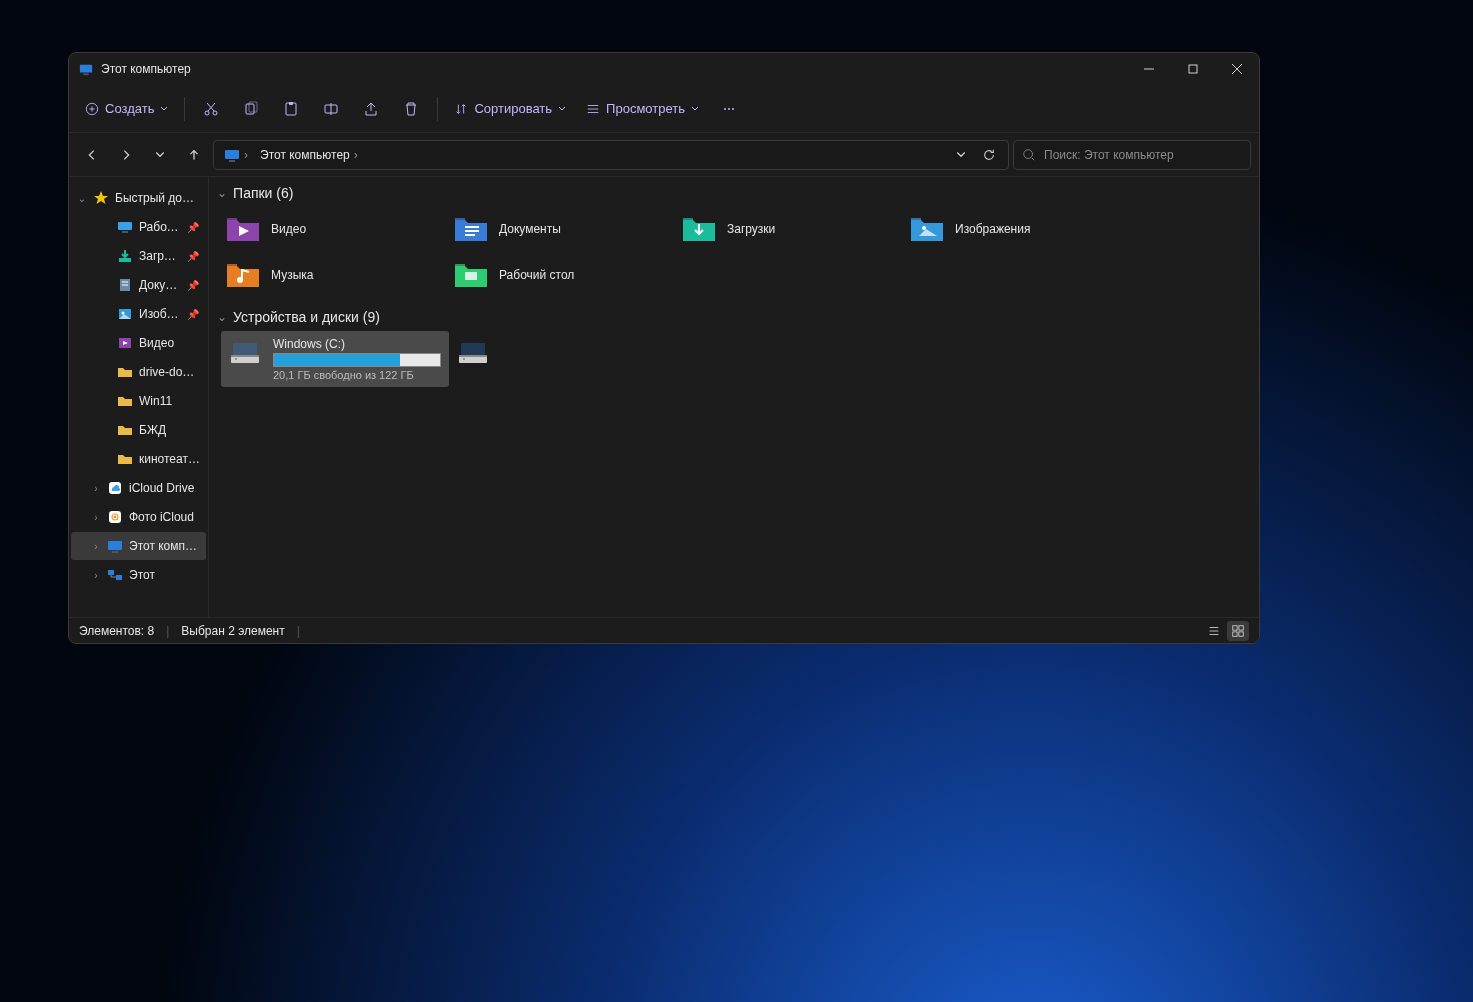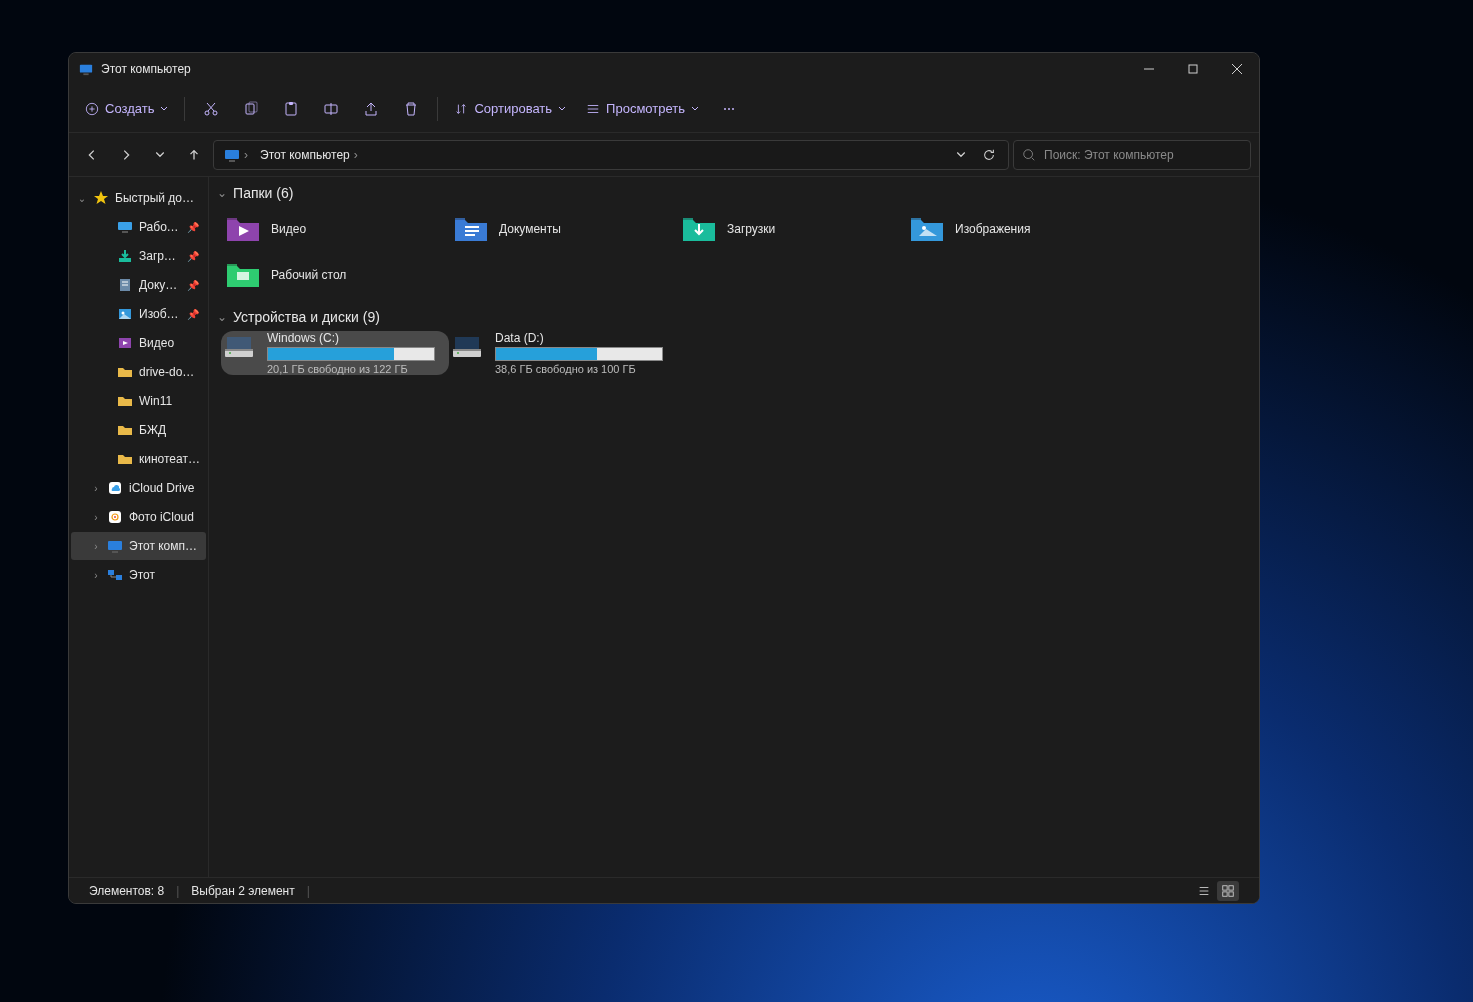--- a/index.html
+++ b/index.html
@@ -2,21 +2,21 @@
 <html><head>
 <meta charset="utf-8">
 <style>
 * { box-sizing: border-box; margin: 0; padding: 0; font-family: 'Segoe UI', Tahoma, sans-serif; }
 body {
   width: 1473px; height: 1002px;
   background: radial-gradient(ellipse at 70% 110%, #1a5fd1 0%, #0a2c6f 30%, #01060f 60%);
   overflow: hidden; position: relative;
 }
 .window {
-  position: absolute; left: 68px; top: 52px; width: 1192px; height: 852px;
+  position: absolute; left: 68px; top: 52px; width: 1192px; height: 592px;
   background: #1c1c1c; border: 1px solid #3a3a3a; border-radius: 8px;
   display: flex; flex-direction: column; overflow: hidden;
 }
 
 .titlebar {
   height: 32px; display: flex; align-items: center; justify-content: space-between;
   padding-left: 10px; background: #1c1c1c;
 }
 .titlebar-left { display: flex; align-items: center; gap: 8px; }
 .titlebar-icon { width: 14px; height: 14px; }
@@ -95,33 +95,33 @@
   display: flex; align-items: center; gap: 10px; height: 44px; padding: 4px;
   border-radius: 3px; cursor: pointer; color: #e6e6e6;
 }
 .folder-icon { width: 36px; height: 30px; flex-shrink: 0; }
 .folder-label { font-size: 12px; }
 .drive-grid {
   display: grid; grid-template-columns: repeat(4, 228px);
   padding: 2px 8px 8px 12px; gap: 2px 0;
 }
 .drive-item {
-  display: flex; align-items: flex-start; gap: 10px; padding: 0;
-  border-radius: 12px; cursor: pointer; color: #e6e6e6;
+  display: flex; align-items: flex-start; gap: 10px; padding: 6px;
+  border-radius: 3px; cursor: pointer; color: #e6e6e6;
 }
 .drive-item.selected { background: #4a4a4a; }
 .drive-iconbox { width: 36px; height: 30px; flex-shrink: 0; display: flex; align-items: center; justify-content: center; }
 .drive-info { flex: 1; min-width: 0; }
 .drive-name { font-size: 12px; margin-bottom: 2px; }
 .drive-bar { height: 14px; width: 168px; background: #e8e8e8; border: 1px solid #888; position: relative; }
 .drive-fill { position: absolute; left: 0; top: 0; bottom: 0; background: #26a0da; }
 .drive-free { font-size: 11px; color: #bcbcbc; margin-top: 2px; }
 
 .statusbar {
-  height: 26px; display: flex; align-items: center; padding: 0 20px;
+  height: 26px; display: flex; align-items: center; padding: 0 10px;
   background: #1c1c1c; border-top: 1px solid #2a2a2a; color: #e6e6e6; font-size: 12px;
 }
 .status-text { display: flex; align-items: center; gap: 12px; }
 .status-sep { color: #555; }
 .status-fill { flex: 1; }
 .view-toggle { display: flex; gap: 2px; }
 .view-btn {
   width: 22px; height: 20px; display: flex; align-items: center; justify-content: center;
   border-radius: 3px; color: #cfcfcf; cursor: pointer;
 }
@@ -476,20 +476,29 @@
             <span class="folder-label">Загрузки</span>
           </div>
           <div class="folder-item">
             <span class="folder-icon"><svg width="36" height="30" viewBox="0 0 36 30">
                 <path d="M2 6 L12 6 L15 9 L34 9 L34 27 L2 27 Z" fill="#3498db"></path>
                 <rect x="2" y="4" width="10" height="4" fill="#3498db" opacity="0.7"></rect>
                 <circle cx="15" cy="14" r="2" fill="#fff"></circle>
                 <path d="M10 22 L17 15 L28 22" fill="#fff" opacity="0.7"></path>
               </svg></span>
             <span class="folder-label">Изображения</span>
+          </div>
+          <div class="folder-item">
+            <span class="folder-icon"><svg width="36" height="30" viewBox="0 0 36 30">
+                <path d="M2 6 L12 6 L15 9 L34 9 L34 27 L2 27 Z" fill="#e67e22"></path>
+                <rect x="2" y="4" width="10" height="4" fill="#e67e22" opacity="0.7"></rect>
+                <circle cx="15" cy="20" r="3" fill="#fff"></circle>
+                <path d="M17 20 L17 10 L24 12" fill="none" stroke="#fff" stroke-width="2"></path>
+              </svg></span>
+            <span class="folder-label">Музыка</span>
           </div>
           <div class="folder-item">
             <span class="folder-icon"><svg width="36" height="30" viewBox="0 0 36 30">
                 <path d="M2 6 L12 6 L15 9 L34 9 L34 27 L2 27 Z" fill="#2ecc71"></path>
                 <rect x="2" y="4" width="10" height="4" fill="#2ecc71" opacity="0.7"></rect>
                 <rect x="12" y="12" width="12" height="8" fill="#fff" opacity="0.8"></rect>
               </svg></span>
             <span class="folder-label">Рабочий стол</span>
           </div>
         </div>
@@ -517,27 +526,20 @@
           </div>
           <div class="drive-item">
     <span class="drive-iconbox">
               <svg width="36" height="30" viewBox="0 0 36 30">
                 <rect x="4" y="18" width="28" height="8" rx="1" fill="#d0d0d0"></rect>
                 <rect x="4" y="18" width="28" height="2" fill="#888"></rect>
                 <circle cx="9" cy="22" r="1" fill="#4a4"></circle>
                 <rect x="6" y="6" width="24" height="12" fill="#2a7fdd" opacity="0.3"></rect>
               </svg>
             </span>
-    <div class="drive-info">
-      <div class="drive-name">Data (D:)</div>
-      <div class="drive-bar">
-                <div class="drive-fill" style="width:61%"></div>
-              </div>
-      <div class="drive-free">38,6 ГБ свободно из 100 ГБ</div>
-    </div>
           </div>
         </div>
     </div>
   </div>
 
   <div class="statusbar">
     <div class="status-text">
       <span>Элементов: 8</span>
       <span class="status-sep">|</span>
       <span>Выбран 2 элемент</span>

